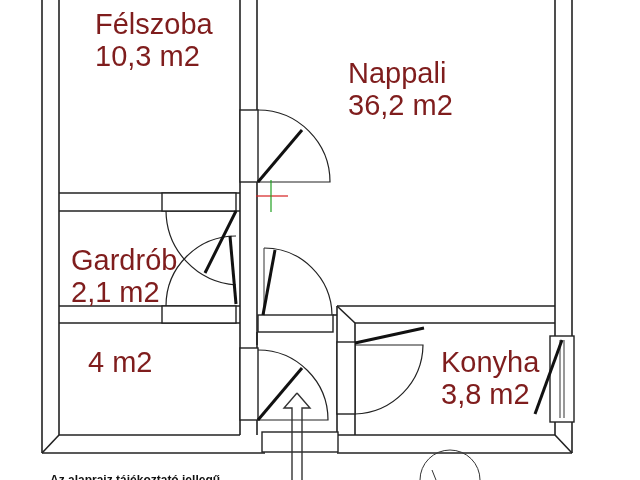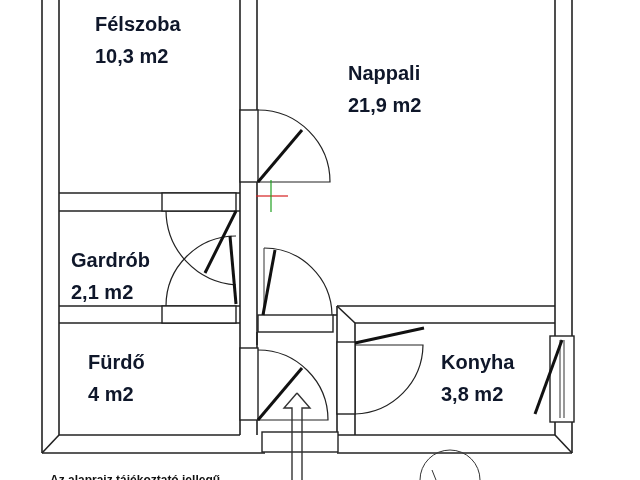--- a/index.html
+++ b/index.html
@@ -3,21 +3,21 @@
 <meta charset="utf-8">
 <style>
   html, body { margin:0; padding:0; background:#ffffff; }
   body { width:640px; height:480px; overflow:hidden; position:relative; font-family:"Liberation Sans", sans-serif; }
   svg { position:absolute; left:0; top:0; }
   .w { fill:none; stroke:#222; stroke-width:1.6; }
   .wt { fill:none; stroke:#333; stroke-width:1; }
   .door { fill:none; stroke:#111; stroke-width:3; }
   .arc { fill:none; stroke:#222; stroke-width:1.2; }
   .frame { fill:#fff; stroke:#222; stroke-width:1.4; }
-  .label { position:absolute; font-weight:bold; font-size:20px; color:#0f172a; line-height:32px; white-space:nowrap; }
+  .label { position:absolute; font-weight:normal; font-size:29px; color:#7f1d1d; line-height:32px; white-space:nowrap; }
   .note { position:absolute; font-weight:bold; font-size:12px; color:#111; white-space:nowrap; }
 </style>
 </head>
 <body>
 
 <svg width="640" height="480" viewBox="0 0 640 480">
 
   <g>
     <line class="w" x1="42" y1="0" x2="42" y2="453"></line>
     <line class="w" x1="59" y1="0" x2="59" y2="435"></line>
@@ -118,28 +118,27 @@
     <line class="wt" x1="432" y1="470" x2="436" y2="480"></line>
   </g>
 </svg>
 
 <div class="label" style="left:95px; top:8px;">
   <div>Félszoba</div>
   <div>10,3 m2</div>
 </div>
 <div class="label" style="left:348px; top:57px;">
   <div>Nappali</div>
-  <div>21,9 m2</div>
+  <div>36,2 m2</div>
 </div>
 <div class="label" style="left:71px; top:244px;">
   <div>Gardrób</div>
   <div>2,1 m2</div>
 </div>
 <div class="label" style="left:88px; top:346px;">
-  <div>Fürdő</div>
   <div>4 m2</div>
 </div>
 <div class="label" style="left:430px; top:346px;margin-left:11px;">
   <div>Konyha</div>
   <div>3,8 m2</div>
 </div>
 
 <div class="note" style="left:50px; top:473px;">Az alaprajz tájékoztató jellegű</div>
 
 </body></html>

